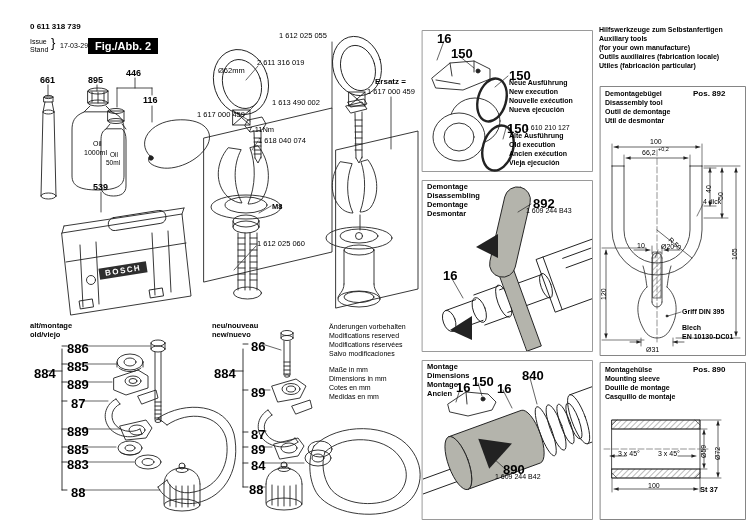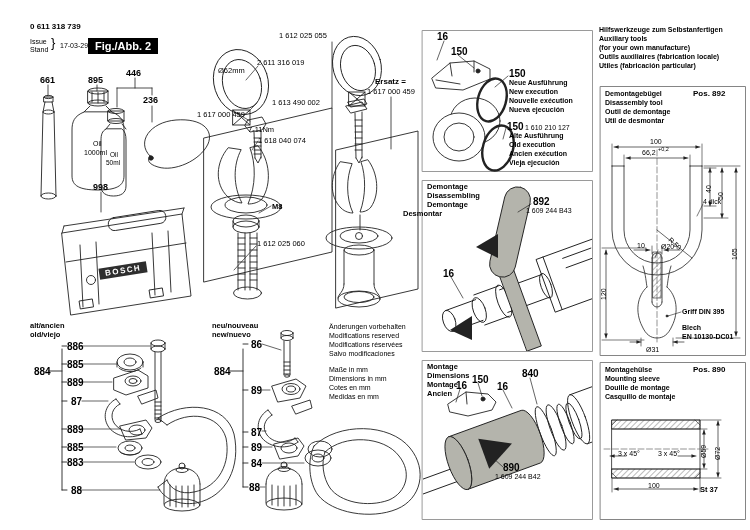--- a/index.html
+++ b/index.html
@@ -2,21 +2,21 @@
 <html><head>
 <meta charset="utf-8">
 <style>
   html,body{margin:0;padding:0;background:#fff;}
   .page{position:relative;width:750px;height:530px;background:#fff;overflow:hidden;
         font-family:"Liberation Sans",sans-serif;}
   .lbl{position:absolute;font-family:"Liberation Sans",sans-serif;font-size:7.5px;
        color:#000;white-space:nowrap;line-height:1;z-index:5;}
   .b{font-weight:700;}
   .s55{font-size:5.5px;} .s65{font-size:6.5px;} .s7{font-size:7px;} .s8{font-size:8px;}
-  .s85{font-size:10px;} .s9{font-size:9px;} .s13{font-size:13px;}
+  .s85{font-size:13px;} .s9{font-size:9px;} .s13{font-size:13px;}
   .r90{transform:rotate(-90deg);transform-origin:0 0;}
   .r43{transform:rotate(43deg);transform-origin:0 0;}
   .figbox{position:absolute;left:88px;top:38px;background:#000;color:#fff;
           font:700 11px "Liberation Sans",sans-serif;padding:2px 7px;z-index:5;}
   .badge{position:absolute;left:99px;top:265px;background:#2e2e2e;color:#fff;
          font:700 8px "Liberation Sans",sans-serif;letter-spacing:1.5px;
          padding:1px 6px;transform:rotate(-9deg);z-index:5;}
   svg{position:absolute;left:0;top:0;z-index:1;}
 </style>
 </head>
@@ -346,42 +346,42 @@
 <span class="lbl s8 b" style="left:30px;top:23px">0 611 318 739</span>
 <span class="lbl s7" style="left:30px;top:38px">Issue</span>
 <span class="lbl s7" style="left:30px;top:46px">Stand</span>
 <span class="lbl s13" style="left:51px;top:36px;font-weight:400">}</span>
 <span class="lbl s7" style="left:60px;top:42px">17-03-29</span>
 <div class="figbox">Fig./Abb. 2</div>
 
 <span class="lbl s9 b" style="left:40px;top:76px">661</span>
 <span class="lbl s9 b" style="left:88px;top:76px">895</span>
 <span class="lbl s9 b" style="left:126px;top:69px">446</span>
-<span class="lbl s9 b" style="left:143px;top:96px">236</span>
-<span class="lbl s9 b" style="left:93px;top:183px">998</span>
+<span class="lbl s9 b" style="left:143px;top:96px">116</span>
+<span class="lbl s9 b" style="left:93px;top:183px">539</span>
 <span class="lbl s7" style="left:93px;top:140px">Oil</span>
 <span class="lbl s7" style="left:84px;top:149px">1000ml</span>
 <span class="lbl s65" style="left:110px;top:152px">Oil</span>
 <span class="lbl s65" style="left:106px;top:160px">50ml</span>
 <div class="badge">BOSCH</div>
 
 <span class="lbl" style="left:279px;top:32px">1 612 025 055</span>
 <span class="lbl" style="left:218px;top:67px">Ø62mm</span>
 <span class="lbl" style="left:257px;top:59px">2 611 316 019</span>
 <span class="lbl" style="left:272px;top:99px">1 613 490 002</span>
 <span class="lbl" style="left:197px;top:111px">1 617 000 459</span>
 <span class="lbl" style="left:248px;top:126px">7-11Nm</span>
 <span class="lbl" style="left:258px;top:137px">1 618 040 074</span>
 <span class="lbl b" style="left:272px;top:203px">M8</span>
 <span class="lbl" style="left:257px;top:240px">1 612 025 060</span>
 
 <span class="lbl s8 b" style="left:375px;top:78px">Ersatz =</span>
 <span class="lbl" style="left:367px;top:88px">1 617 000 459</span>
 
-<span class="lbl b" style="left:30px;top:322px">alt/ancien</span>
+<span class="lbl b" style="left:30px;top:322px">alt/montage</span>
 <span class="lbl b" style="left:30px;top:331px">old/viejo</span>
 <span class="lbl s85 b" style="left:34px;top:367px">884</span>
 <span class="lbl s85 b" style="left:67px;top:342px">886</span>
 <span class="lbl s85 b" style="left:67px;top:360px">885</span>
 <span class="lbl s85 b" style="left:67px;top:378px">889</span>
 <span class="lbl s85 b" style="left:71px;top:397px">87</span>
 <span class="lbl s85 b" style="left:67px;top:425px">889</span>
 <span class="lbl s85 b" style="left:67px;top:443px">885</span>
 <span class="lbl s85 b" style="left:67px;top:458px">883</span>
 <span class="lbl s85 b" style="left:71px;top:486px">88</span>
@@ -415,21 +415,21 @@
 <span class="lbl s85 b" style="left:507px;top:122px">150</span>
 <span class="lbl s7" style="left:525px;top:124px">1 610 210 127</span>
 <span class="lbl s7 b" style="left:509px;top:132px">Alte Ausführung</span>
 <span class="lbl s7 b" style="left:509px;top:141px">Old execution</span>
 <span class="lbl s7 b" style="left:509px;top:150px">Ancien exécution</span>
 <span class="lbl s7 b" style="left:509px;top:159px">Vieja ejecución</span>
 
 <span class="lbl b" style="left:427px;top:183px">Demontage</span>
 <span class="lbl b" style="left:427px;top:192px">Disassembling</span>
 <span class="lbl b" style="left:427px;top:201px">Demontage</span>
-<span class="lbl b" style="left:403px;top:210px">Desmontar</span>
+<span class="lbl b" style="left:427px;top:210px">Desmontar</span>
 <span class="lbl s85 b" style="left:533px;top:197px">892</span>
 <span class="lbl s7" style="left:526px;top:207px">1 609 244 B43</span>
 <span class="lbl s85 b" style="left:443px;top:269px">16</span>
 
 <span class="lbl b" style="left:427px;top:363px">Montage</span>
 <span class="lbl b" style="left:427px;top:372px">Dimensions</span>
 <span class="lbl b" style="left:427px;top:381px">Montage</span>
 <span class="lbl b" style="left:427px;top:390px">Ancien</span>
 <span class="lbl s85 b" style="left:456px;top:381px">16</span>
 <span class="lbl s85 b" style="left:472px;top:375px">150</span>

